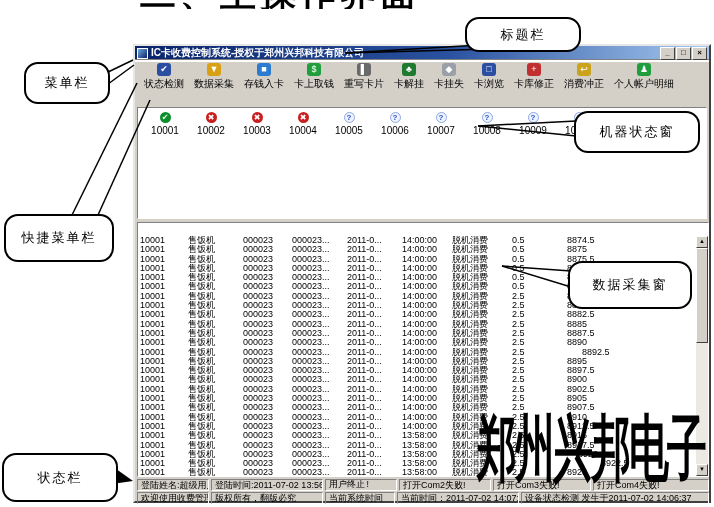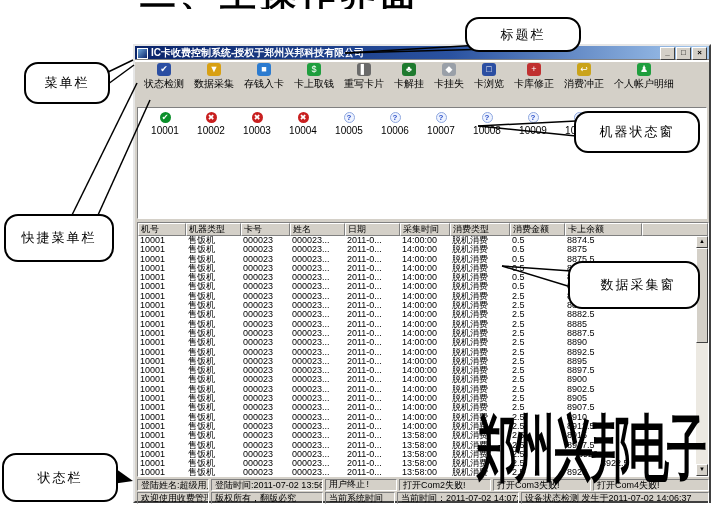--- a/index.html
+++ b/index.html
@@ -62,21 +62,21 @@
          padding:0 3px;white-space:nowrap;overflow:hidden;line-height:10px;flex:0 0 auto;}
   .scell.fill{flex:1 1 auto;margin-right:0;}
 
   
   .callout{position:absolute;border:2px solid #000;border-radius:14px;background:#fff;z-index:30;
            display:flex;align-items:center;justify-content:center;font-size:13px;letter-spacing:2px;}
   #c-title   {left:465px;top:17px; width:112px;height:31px;}
   #c-menu    {left:24px; top:62px; width:82px; height:38px;}
   #c-shortcut{left:4px;  top:214px;width:106px;height:44px;}
   #c-machine {left:574px;top:111px;width:122px;height:38px;}
-  #c-data    {left:568px;top:261px;width:120px;height:44px;padding-left:8px;}
+  #c-data    {left:568px;top:261px;width:120px;height:44px;}
   #c-status  {left:2px;  top:453px;width:112px;height:45px;}
 
   .overlay{position:absolute;left:0;top:0;width:714px;height:507px;z-index:25;pointer-events:none;}
 
   .watermark{position:absolute;left:477px;top:399px;z-index:20;font-weight:bold;font-size:40px;
              letter-spacing:-2px;transform:scaleY(1.8);transform-origin:0 0;white-space:nowrap;
              font-family:"DejaVu Sans",sans-serif;}
 </style>
 </head>
 <body>
@@ -181,32 +181,20 @@
         <span class="m-icon m-unk">?</span>
         <span>10009</span>
       </div>
       <div class="machine">
         <span class="m-icon m-unk">?</span>
         <span>10010</span>
       </div>
     </div>
 
   <div class="table-pane">
-    <div class="tbl-head" id="tbl-head">
-        <div class="th" style="width: 48px;">机号</div>
-        <div class="th" style="width: 55px;">机器类型</div>
-        <div class="th" style="width: 49px;">卡号</div>
-        <div class="th" style="width: 55px;">姓名</div>
-        <div class="th" style="width: 55px;">日期</div>
-        <div class="th" style="width: 50px;">采集时间</div>
-        <div class="th" style="width: 60px;">消费类型</div>
-        <div class="th" style="width: 55px;">消费金额</div>
-        <div class="th" style="width: 77px;">卡上余额</div>
-        <div class="th fill"></div>
-      </div>
     <div class="tbl-body" id="tbl-body">
         <div class="tr">
           <div class="td" style="width: 48px;">10001</div>
           <div class="td" style="width: 55px;">售饭机</div>
           <div class="td" style="width: 49px;">000023</div>
           <div class="td" style="width: 55px;">000023...</div>
           <div class="td" style="width: 55px;">2011-0...</div>
           <div class="td" style="width: 50px;">14:00:00</div>
           <div class="td" style="width: 60px;">脱机消费</div>
           <div class="td" style="width: 55px;">0.5</div>
@@ -335,21 +323,21 @@
         </div>
         <div class="tr">
           <div class="td" style="width: 48px;">10001</div>
           <div class="td" style="width: 55px;">售饭机</div>
           <div class="td" style="width: 49px;">000023</div>
           <div class="td" style="width: 55px;">000023...</div>
           <div class="td" style="width: 55px;">2011-0...</div>
           <div class="td" style="width: 50px;">14:00:00</div>
           <div class="td" style="width: 60px;">脱机消费</div>
           <div class="td" style="width: 55px;">2.5</div>
-          <div class="td" style="width: 77px;">8892.5</div>
+          <div class="td" style="width: 77px; margin-left: 15px;">8892.5</div>
         </div>
         <div class="tr">
           <div class="td" style="width: 48px;">10001</div>
           <div class="td" style="width: 55px;">售饭机</div>
           <div class="td" style="width: 49px;">000023</div>
           <div class="td" style="width: 55px;">000023...</div>
           <div class="td" style="width: 55px;">2011-0...</div>
           <div class="td" style="width: 50px;">14:00:00</div>
           <div class="td" style="width: 60px;">脱机消费</div>
           <div class="td" style="width: 55px;">2.5</div>

